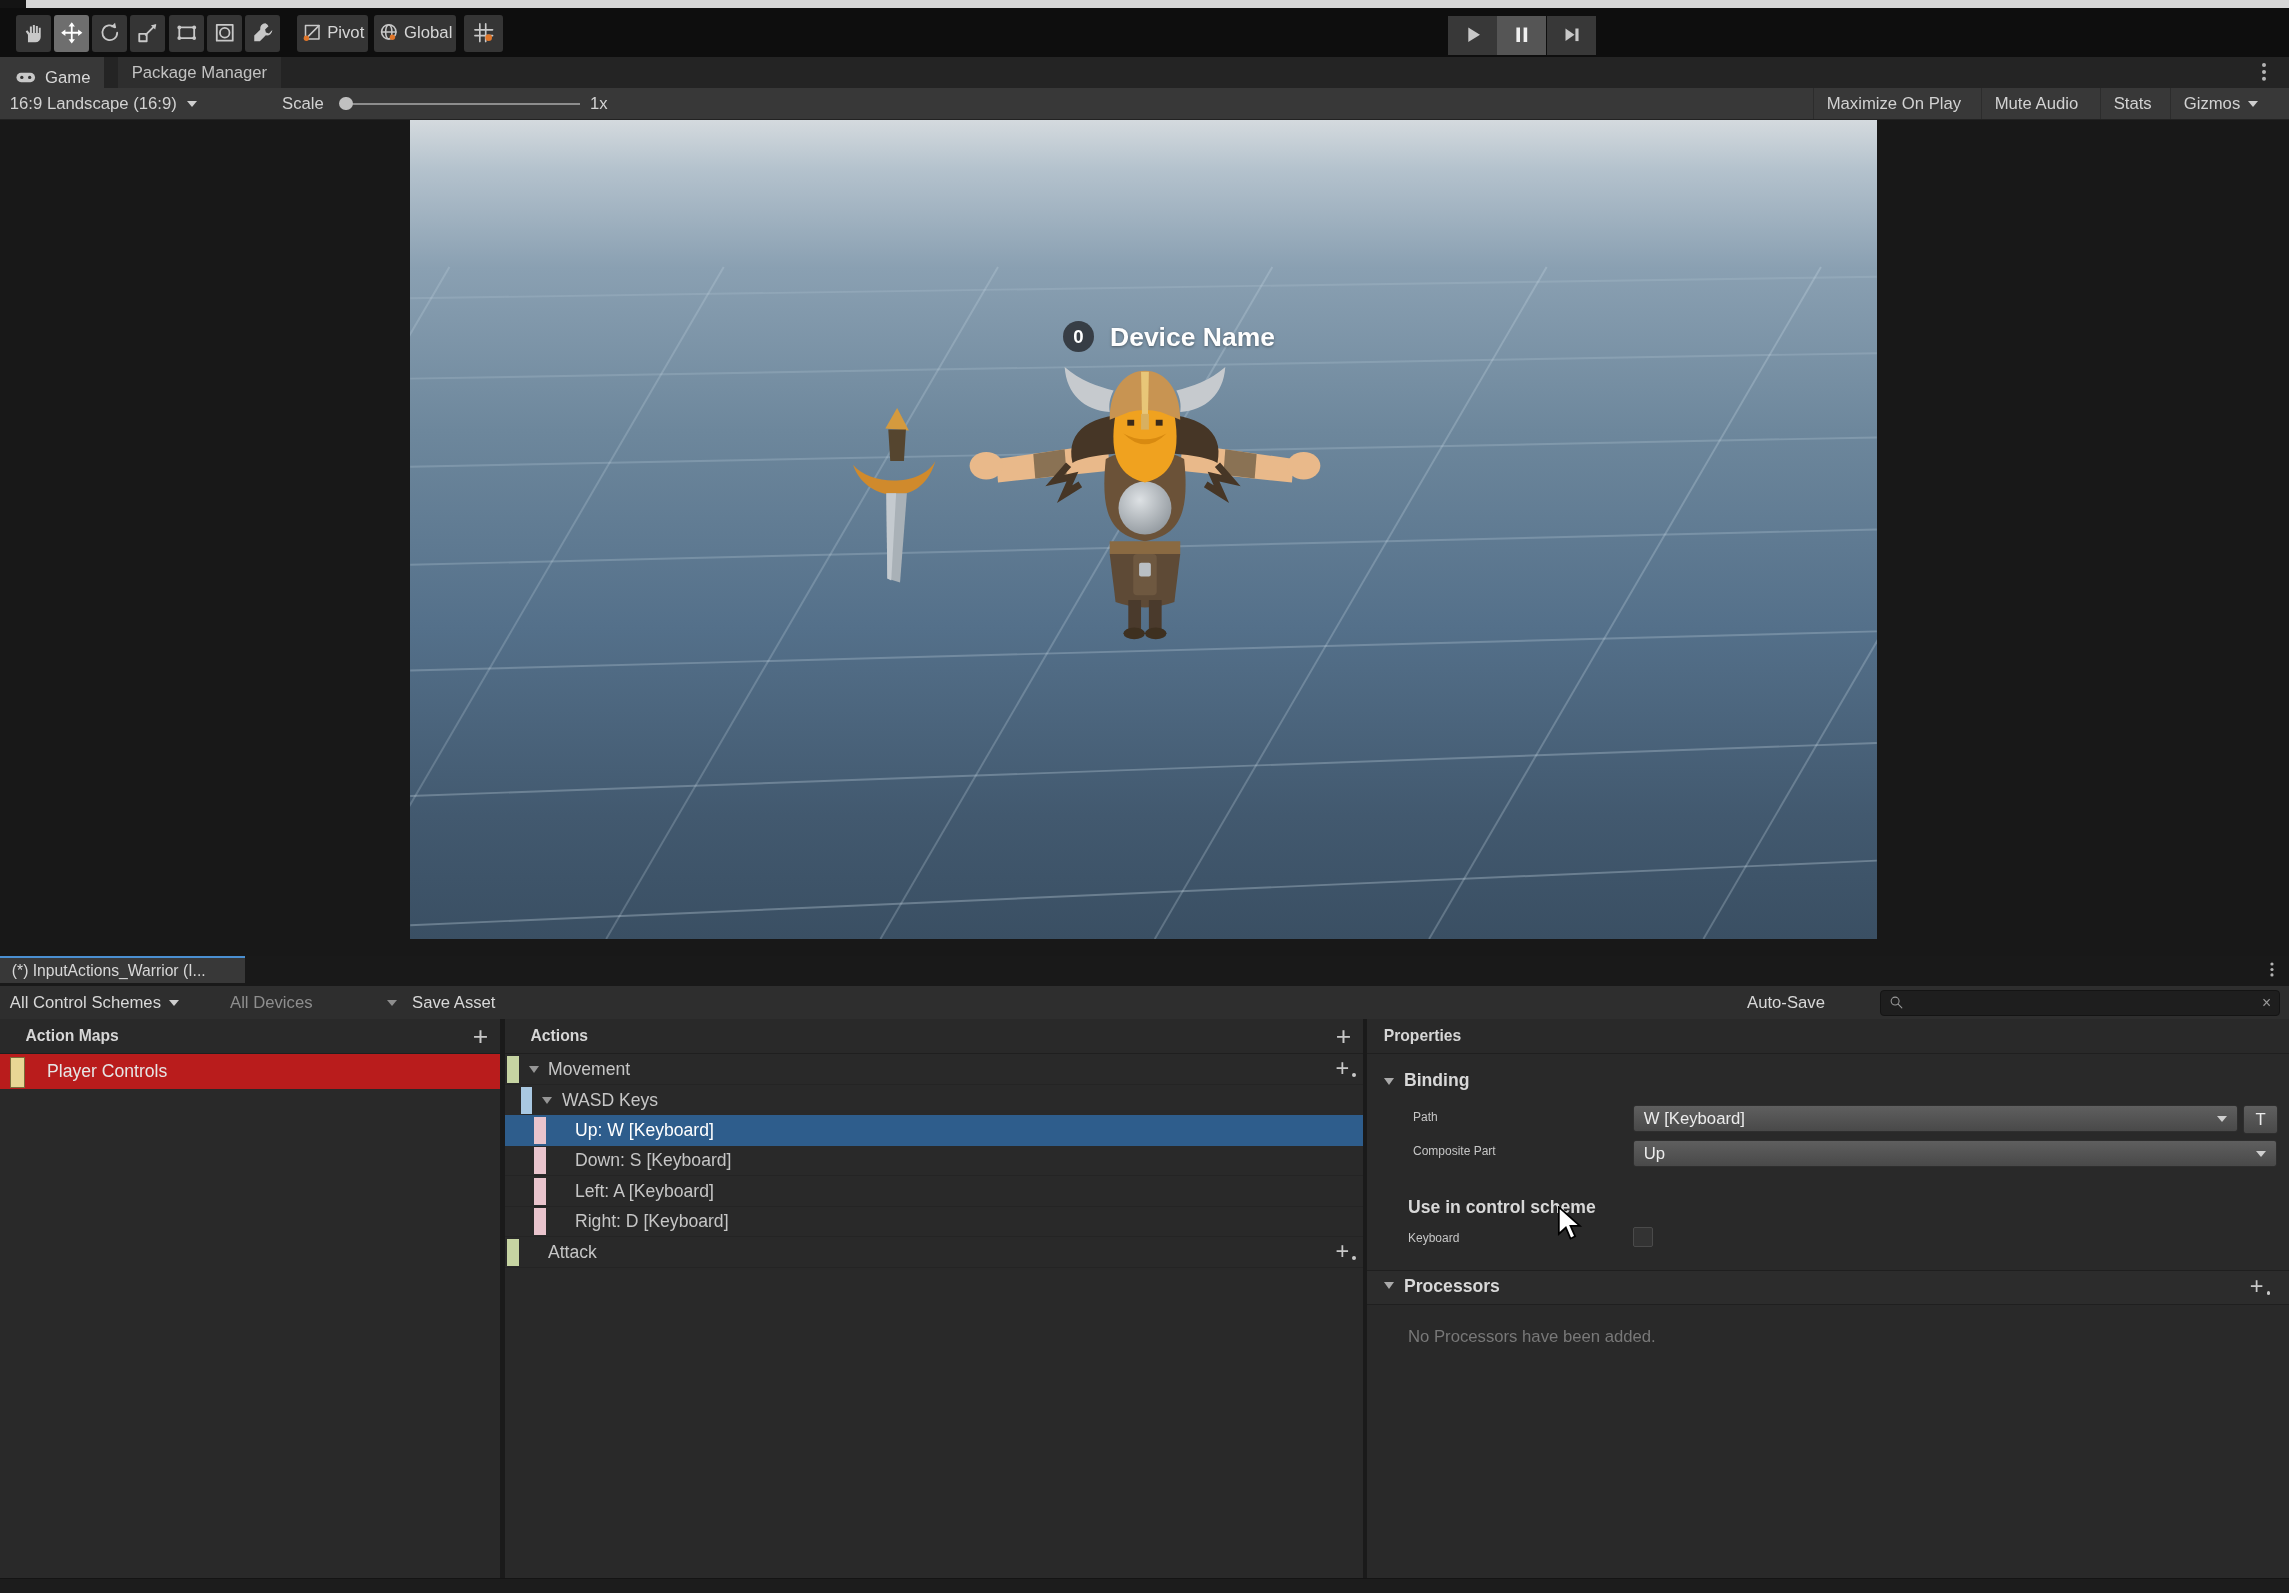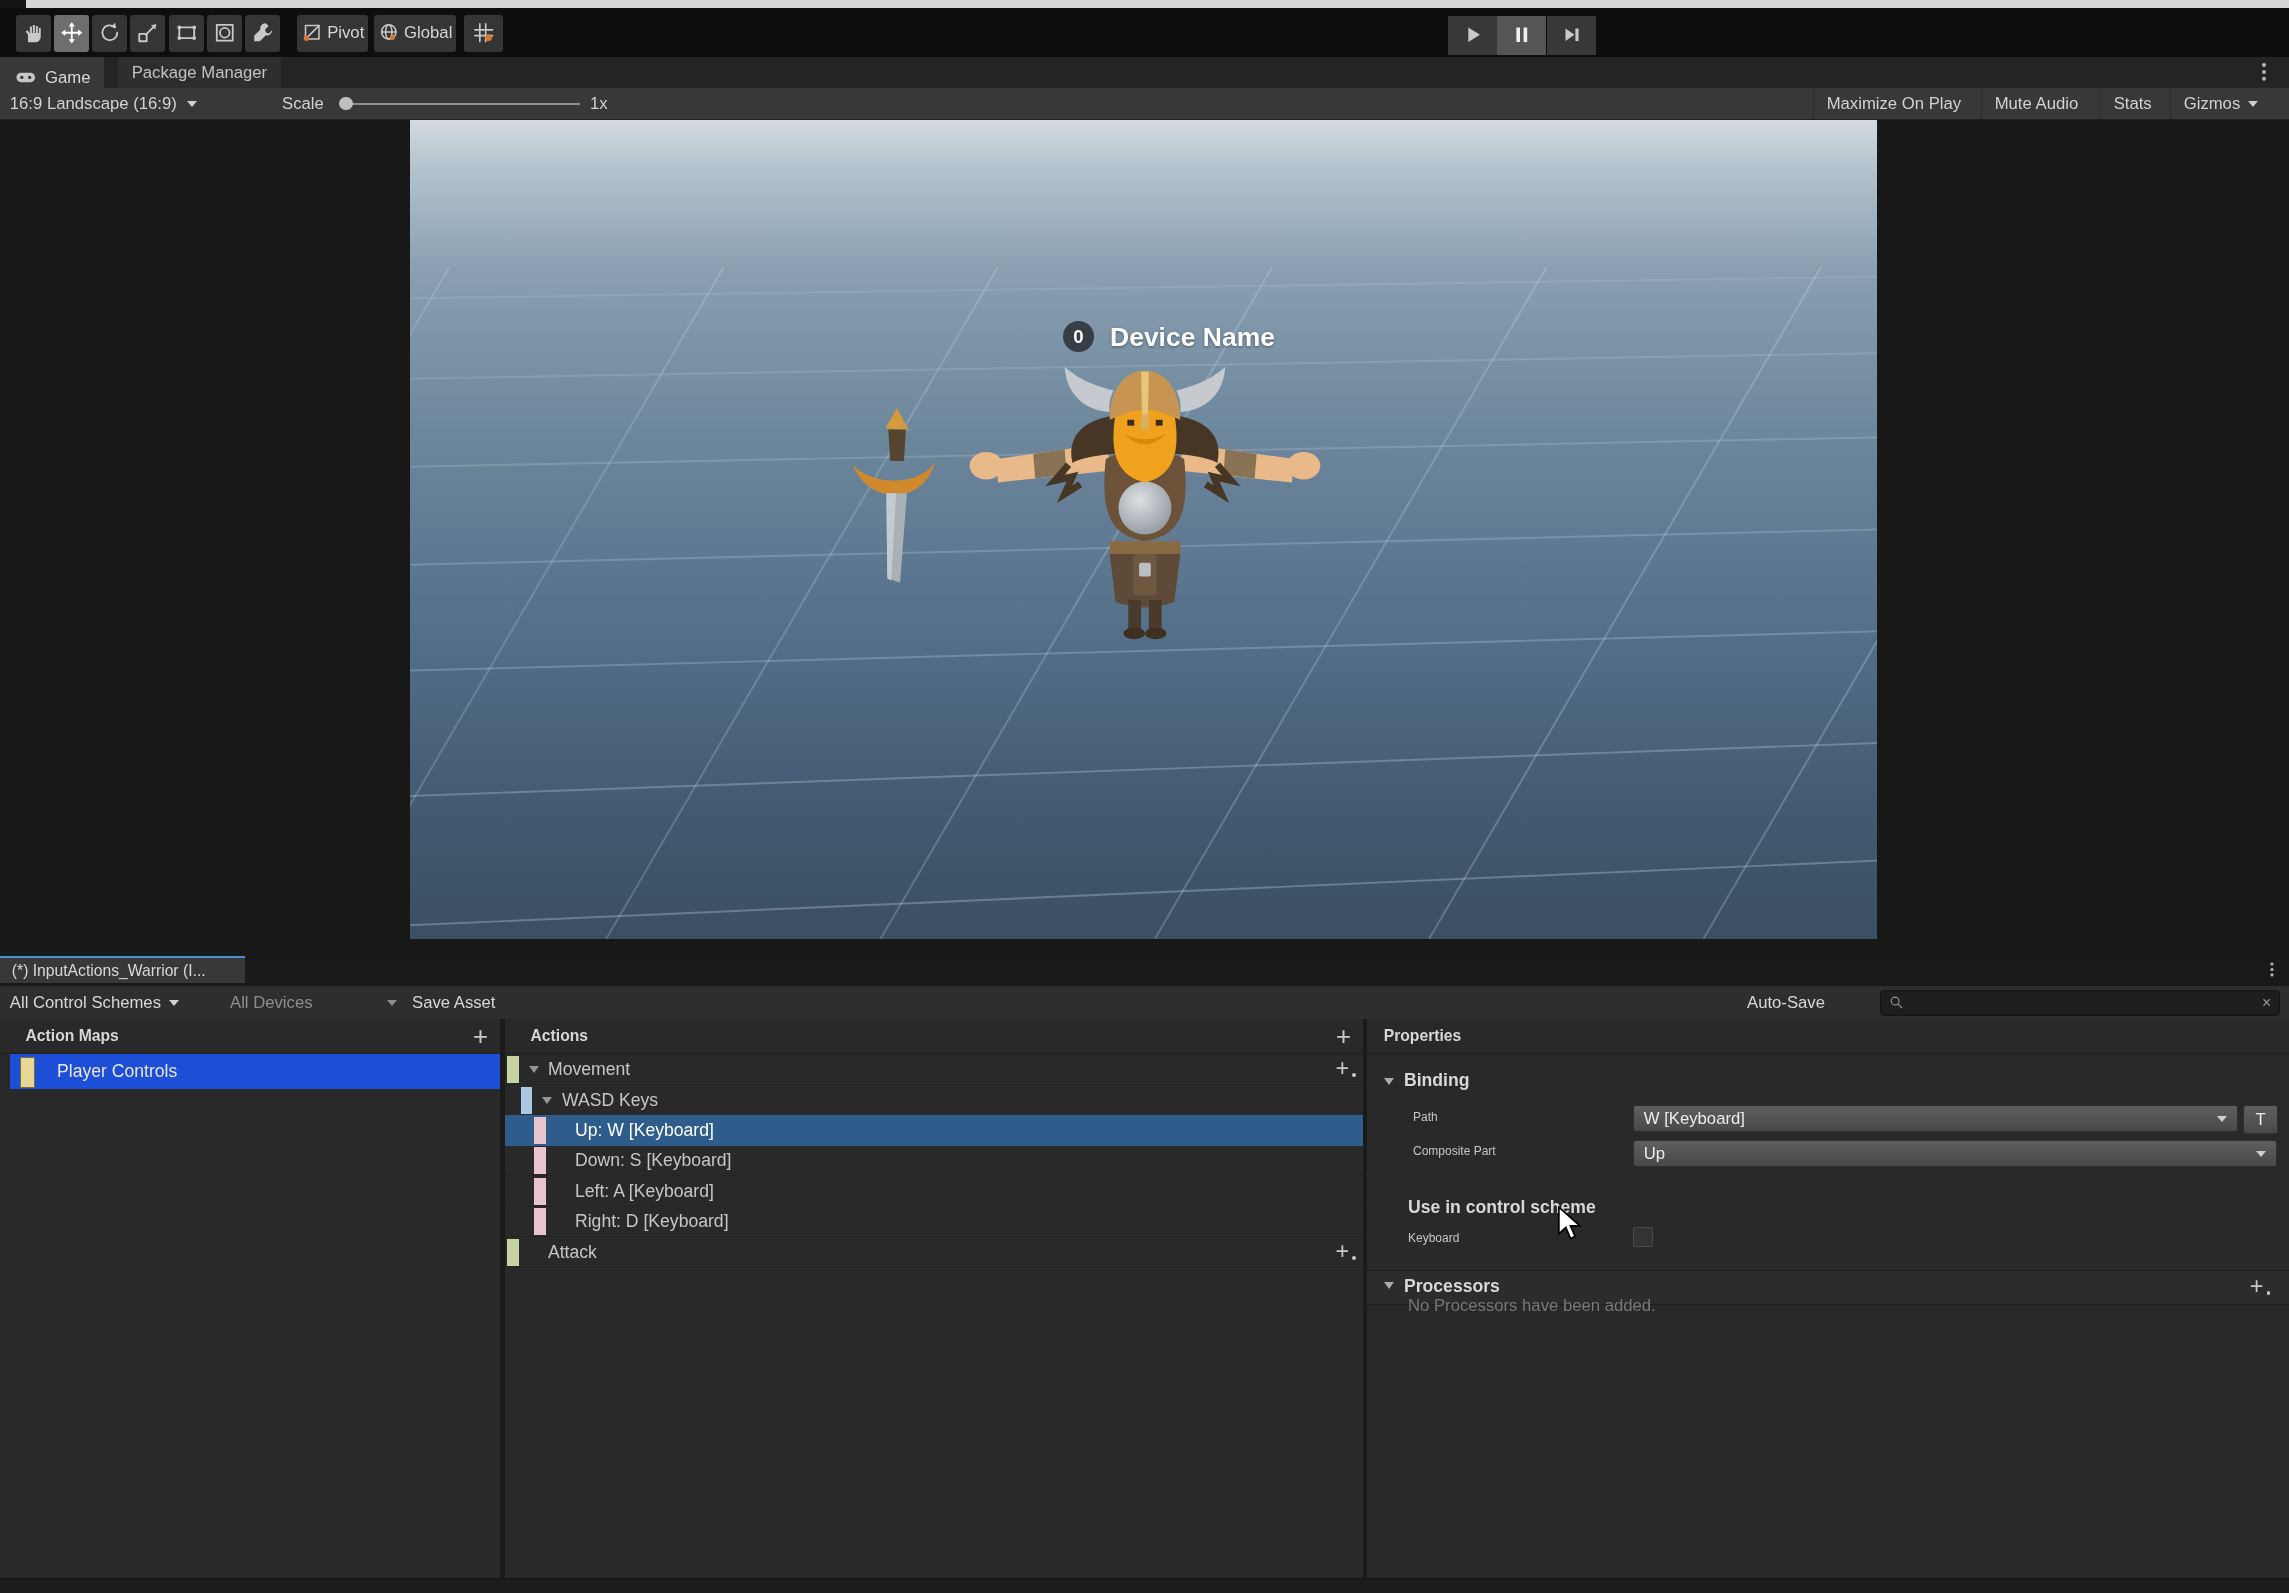--- a/index.html
+++ b/index.html
@@ -60,21 +60,21 @@
   .searchbox .grow{flex:1;font-size:14.7px;color:#bbb;}
   .xmark{color:#9a9a9a;font-size:15.7px;cursor:pointer;}
   
   .panel{position:absolute;top:1019px;height:574px;background:#292929;}
   .vsep{position:absolute;top:1019px;height:574px;width:4.9px;background:#1a1a1a;}
   .panel-header{position:absolute;left:0;top:0;right:0;height:35px;border-bottom:1px solid #1f1f1f;
     display:flex;align-items:center;padding:0 13.7px 0 25.5px;font-size:15.7px;font-weight:bold;color:#d6d6d6;box-sizing:border-box;}
   .plus-btn{position:absolute;right:11.8px;top:1px;font-size:26.5px;font-weight:normal;color:#c8c8c8;cursor:pointer;line-height:33px;}
   .add-btn{position:absolute;right:13.7px;top:0px;font-size:23.5px;color:#c8c8c8;cursor:pointer;line-height:29px;}
   .add-btn::after{content:'';position:absolute;width:3.9px;height:3.9px;border-radius:50%;background:#c8c8c8;right:-6.9px;bottom:5.9px;}
-  .map-row{position:absolute;left:0;top:35px;right:0;height:35px;background:#1d4ed8;cursor:pointer;margin-left:10px;}
+  .map-row{position:absolute;left:0;top:35px;right:0;height:35px;background:#b91c1c;cursor:pointer;}
   .map-bar{position:absolute;left:9.8px;top:2.9px;width:13.7px;height:29px;background:#e8d694;border:1px solid #7a6c3a;}
   .map-label{position:absolute;left:47px;top:6.9px;font-size:17.6px;color:#e6e6e6;}
   .arow{position:absolute;left:0;right:0;height:30px;border-bottom:1px solid #242424;cursor:pointer;}
   .arow.selected{background:#2e5d8c;border-bottom-color:#2e5d8c;}
   .abar{position:absolute;top:2px;width:11.8px;height:26.5px;}
   .bar-green{background:#c6d4a2;}
   .bar-blue{background:#a9c8e2;}
   .bar-pink{background:#e9c4cd;}
   .fold{position:absolute;top:11.8px;width:0;height:0;border-left:5.9px solid transparent;
         border-right:5.9px solid transparent;border-top:7.8px solid #969696;}
@@ -411,21 +411,21 @@
     </div>
 
     <div class="prop-bold" style="left:41px;top:178px;">Use in control scheme</div>
     <div class="prop-label" style="left:41px;top:212px;">Keyboard</div>
     <div class="chk" style="position:absolute;left:266px;top:208px;background:#333;border-color:#4a4a4a;"></div>
 
     <div class="sect-strip" style="top:251px;"></div>
     <div class="fold" style="left:16.7px;top:263px;border-top-color:#aaa;"></div>
     <div class="prop-bold" style="left:37px;top:257px;">Processors</div>
     <span class="add-btn" style="right:25.5px;top:253px;">+</span>
-    <div class="empty-note" style="left:41px;top:277px;">No Processors have been added.</div>
+    <div class="empty-note" style="left:41px;top:308px;">No Processors have been added.</div>
   </div>
 
   <div class="abs bottom-strip"></div>
 
   <svg class="abs" style="left:1556px;top:1206px;" width="29" height="35" viewBox="0 0 24 30">
     <polygon points="2,1 2,24 8,18.5 12,28 16,26 12,17 20,17" fill="#fff" stroke="#000" stroke-width="1.5"></polygon>
   </svg>
 
 </div>
 

